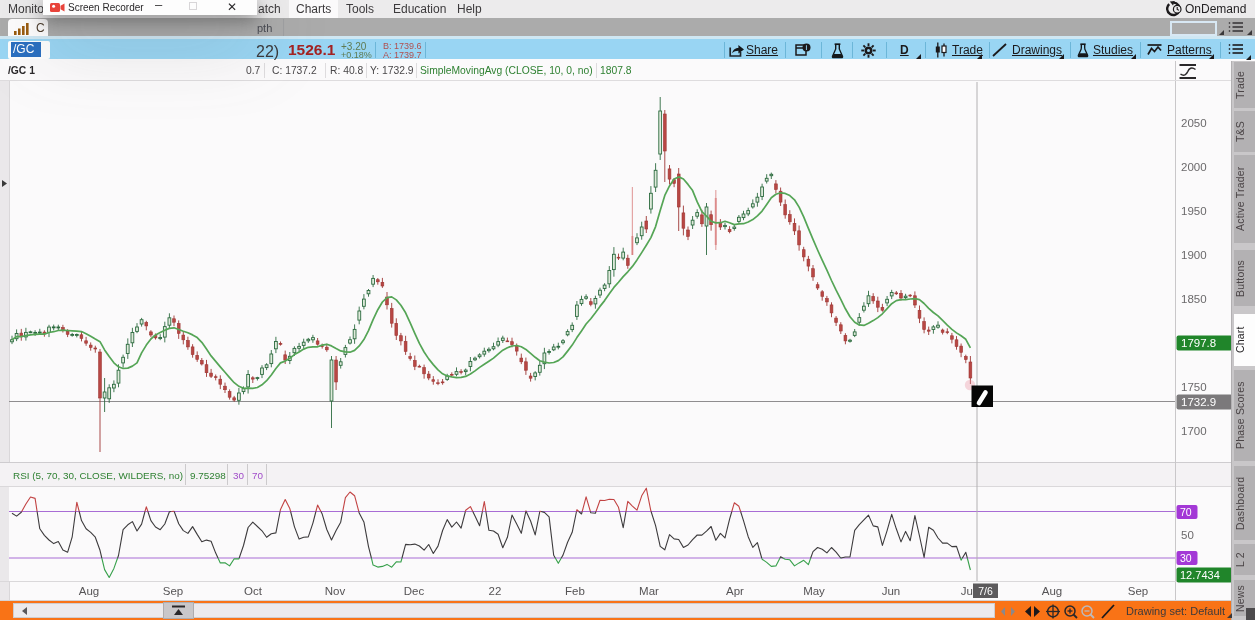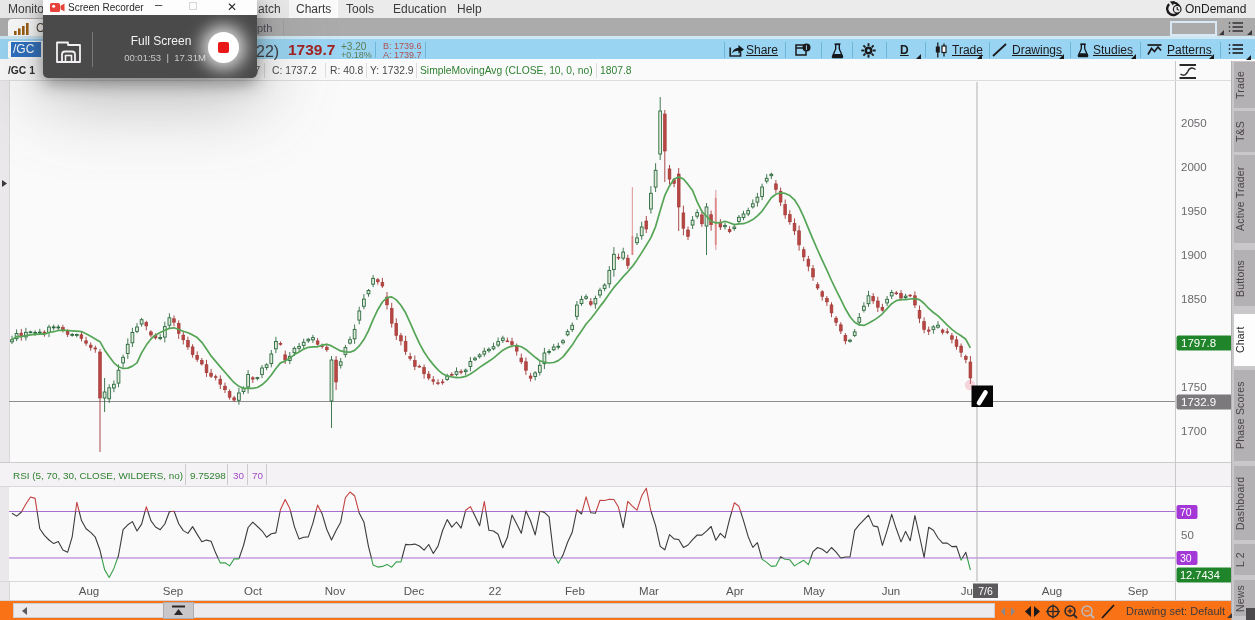--- a/index.html
+++ b/index.html
@@ -614,21 +614,21 @@
   <div class="corner" style="left:1247px;top:12px;border-bottom-color:#3a383a"></div>
 </div>
 
 <div class="abs" id="row2b"></div>
 
 <div class="abs" id="row3">
   <div style="position:absolute;left:8px;top:2px;width:42px;height:18px;background:#fdfdfd;border-radius:2px;">
     <div style="position:absolute;left:3px;top:1px;width:30px;height:15px;background:#2a6fc0;color:#fff;font-size:12px;padding-left:2px;">/GC</div>
   </div>
   <div style="position:absolute;left:256px;top:4px;font-size:16px;color:#3a383a">22)</div>
-  <div style="position:absolute;left:288px;top:2px;font-size:15.5px;font-weight:bold;color:#a32222">1739.7</div>
+  <div style="position:absolute;left:288px;top:2px;font-size:15.5px;font-weight:bold;color:#a32222">1526.1</div>
   <div style="position:absolute;left:341px;top:2px;font-size:10px;color:#5e7a52">+3.20</div>
   <div style="position:absolute;left:341px;top:11px;font-size:9px;color:#5e7a52">+0.18%</div>
   <div class="vsep" style="left:375px"></div>
   <div style="position:absolute;left:383px;top:2px;font-size:9px;color:#b05050">B: 1739.6</div>
   <div style="position:absolute;left:383px;top:11px;font-size:9px;color:#b05050">A: 1739.7</div>
   <div class="vsep" style="left:425px"></div>
   <div class="vsep" style="left:724px"></div>
   <svg style="position:absolute;left:729px;top:4px" width="16" height="14" viewBox="0 0 16 14">
     <path d="M1.2 4.5 L1.2 13 L11.5 13 L11.5 9" fill="none" stroke="#20262c" stroke-width="1.7"></path>
     <path d="M3.2 10.2 C3.8 6.4 6.6 5 9.4 4.9 L9.4 2 L15 6.4 L9.4 10.6 L9.4 7.8 C7 7.8 4.8 8.6 3.2 10.2 Z" fill="#14181c"></path>
@@ -782,25 +782,13 @@
     <svg style="position:absolute;left:7px;top:3px" width="15" height="9" viewBox="0 0 15 9">
       <rect x="0" y="0" width="10" height="9" rx="1.5" fill="#e8433a"></rect>
       <path d="M10.5 2.8 L14.5 0.5 L14.5 8.5 L10.5 6.2 Z" fill="#e8433a"></path>
       <circle cx="3.6" cy="3.2" r="1.5" fill="#fff"></circle>
     </svg>
     <div style="position:absolute;left:25px;top:2px;font-size:10px;color:#2a282a">Screen Recorder</div>
     <div style="position:absolute;left:112px;top:-3px;font-size:13px;color:#3a383a">–</div>
     <div style="position:absolute;left:146px;top:2px;width:8px;height:8px;border:1px solid #d8d6d8"></div>
     <div style="position:absolute;left:184px;top:0px;font-size:12px;color:#2a282a">✕</div>
   </div>
-  <div class="body">
-    <svg style="position:absolute;left:12px;top:23px" width="28" height="27" viewBox="0 0 28 27">
-      <path d="M2 4.5 L2 24 L25 24 L25 7 L13 7 L13 4.5 Z" fill="none" stroke="#f2f0f2" stroke-width="1.8" stroke-linejoin="round"></path>
-      <path d="M7 24 L7 16.5 Q7 13.5 10 13.5 L17 13.5 Q20 13.5 20 16.5 L20 24" fill="none" stroke="#f2f0f2" stroke-width="1.8"></path>
-      <rect x="10.5" y="17.5" width="6" height="6.5" fill="none" stroke="#f2f0f2" stroke-width="1.6"></rect>
-    </svg>
-    <div style="position:absolute;left:49px;top:17px;width:1px;height:35px;background:#7a787a"></div>
-    <div style="position:absolute;left:68px;top:19px;width:100px;text-align:center;font-size:12px;color:#f4f2f4">Full Screen</div>
-    <div style="position:absolute;left:72px;top:37px;width:100px;text-align:center;font-size:9.5px;color:#cac8ca">00:01:53&nbsp; | &nbsp;17.31M</div>
-    <div style="position:absolute;left:165px;top:17px;width:31px;height:31px;border-radius:50%;background:#fff;box-shadow:0 0 16px 7px rgba(255,255,255,0.75)"></div>
-    <div style="position:absolute;left:175px;top:27px;width:11px;height:11px;border-radius:2px;background:#e81818"></div>
-  </div>
 </div>
 
 </body></html>

